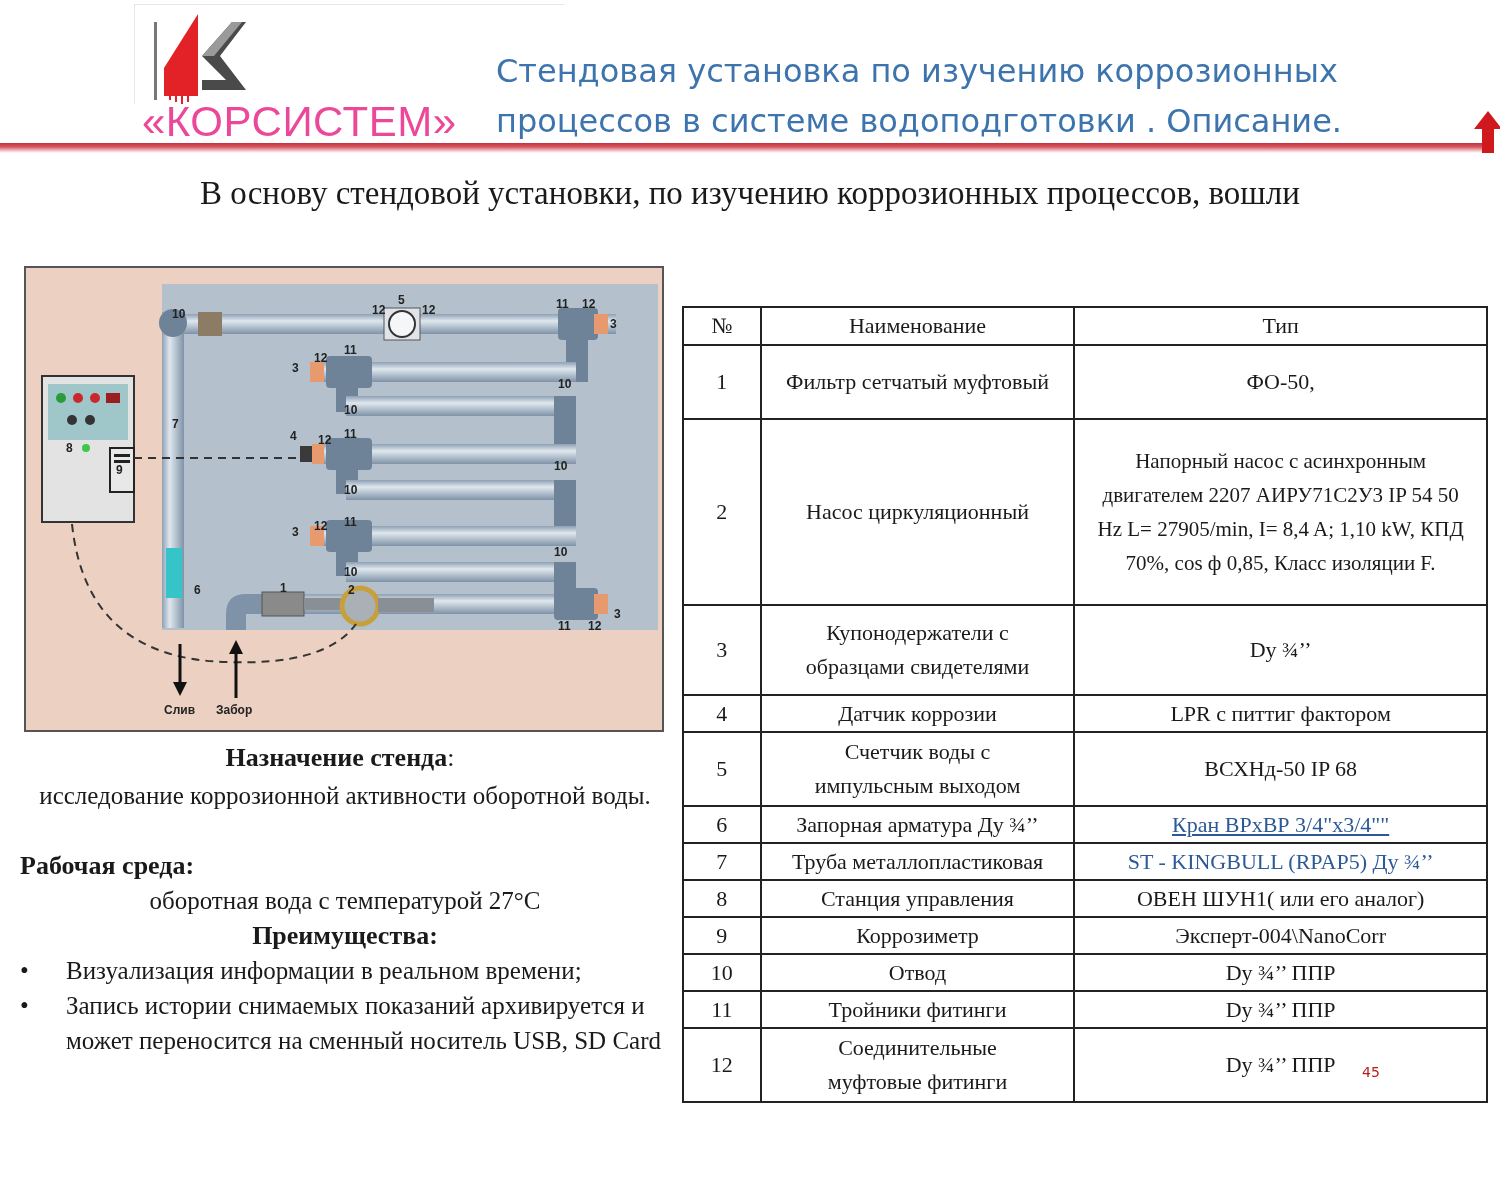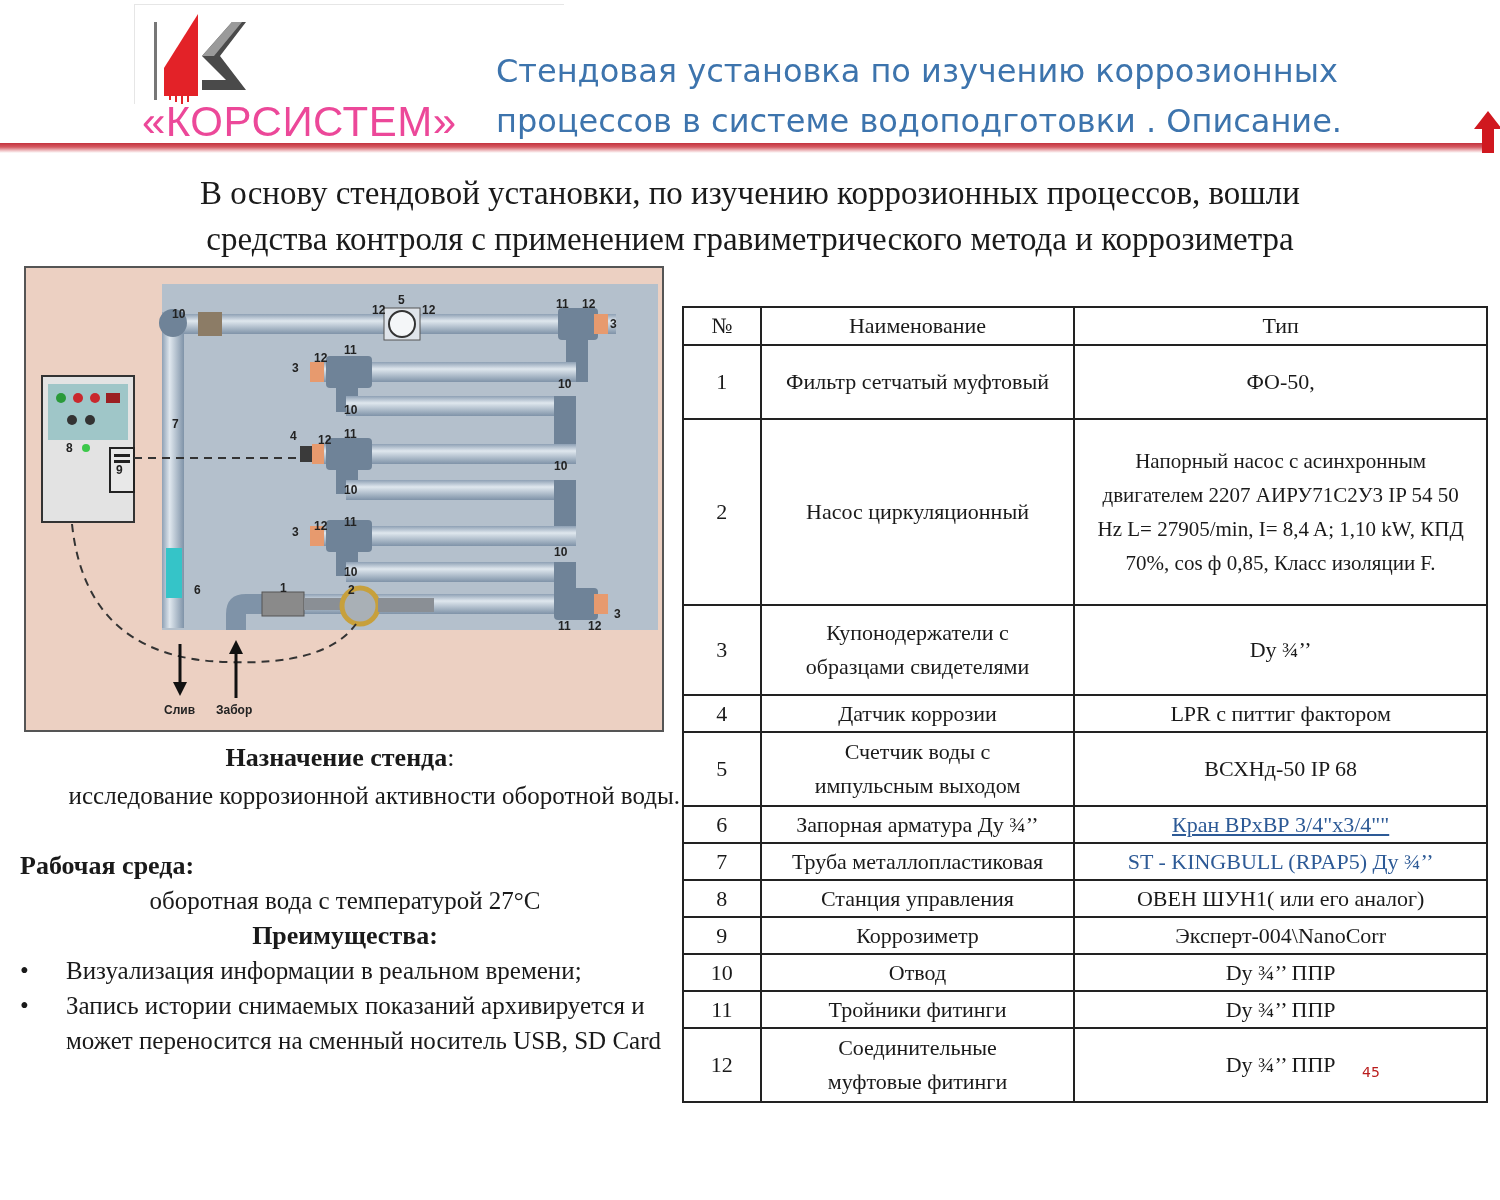--- a/index.html
+++ b/index.html
@@ -17,21 +17,21 @@
   
   .headline { position: absolute; left: 40px; top: 170px; width: 1420px; text-align: center; font-size: 33px; line-height: 46px; font-weight: normal; color: #1a1a1a; }
 
   
   .diagram { position: absolute; left: 24px; top: 266px; width: 640px; height: 466px; border: 2px solid #555; background: #ecd0c2; }
   .diagram svg { position: absolute; left: 0; top: 0; }
 
   
   .purpose-title { position: absolute; left: 0; top: 740px; width: 680px; text-align: center; font-size: 26px; line-height: 36px; }
   .purpose-title b { font-weight: bold; }
-  .purpose-text { position: absolute; left: 10px; top: 778px; width: 670px; text-align: right; font-size: 25px; line-height: 36px; }
+  .purpose-text { position: absolute; left: 10px; top: 778px; width: 670px; text-align: center; font-size: 25px; line-height: 36px; }
   .env-title { position: absolute; left: 20px; top: 848px; font-size: 26px; line-height: 36px; font-weight: bold; }
   .env-text { position: absolute; left: 0; top: 883px; width: 690px; text-align: center; font-size: 25px; line-height: 36px; }
   .adv-title { position: absolute; left: 0; top: 918px; width: 690px; text-align: center; font-size: 26px; line-height: 36px; font-weight: bold; }
   .adv-list { position: absolute; left: 20px; top: 953px; width: 660px; list-style: none; font-size: 25px; line-height: 35px; }
   .adv-list li { position: relative; padding-left: 46px; }
   .adv-list li .bullet { position: absolute; left: 0; top: 0; }
 
   
   table.spec { position: absolute; left: 682px; top: 306px; width: 806px; border-collapse: collapse; font-size: 22px; color: #1a1a1a; }
   table.spec th, table.spec td { border: 2px solid #222; text-align: center; vertical-align: middle; font-weight: normal; line-height: 34px; padding: 0 8px; }
@@ -63,21 +63,20 @@
   <div>Стендовая установка по изучению коррозионных</div>
   <div>процессов в системе водоподготовки . Описание.</div>
 </div>
 <div class="header-line"></div>
 <svg class="header-arrow" viewBox="0 0 28 42">
   <polygon points="14,0 28,18 20,18 20,42 8,42 8,18 0,18" fill="#d0181f"></polygon>
 </svg>
 
 <div class="headline">
   <div>В основу стендовой установки, по изучению коррозионных процессов, вошли</div>
-  <div>средства контроля с применением гравиметрического метода и коррозиметра</div>
 </div>
 
 <div class="diagram">
   <svg width="636" height="462" viewBox="0 0 636 462">
     <defs>
       <linearGradient id="pipeH" x1="0" y1="0" x2="0" y2="1">
         <stop offset="0" stop-color="#8ea0b4"></stop>
         <stop offset="0.35" stop-color="#dfe7ee"></stop>
         <stop offset="1" stop-color="#7f93a8"></stop>
       </linearGradient>

